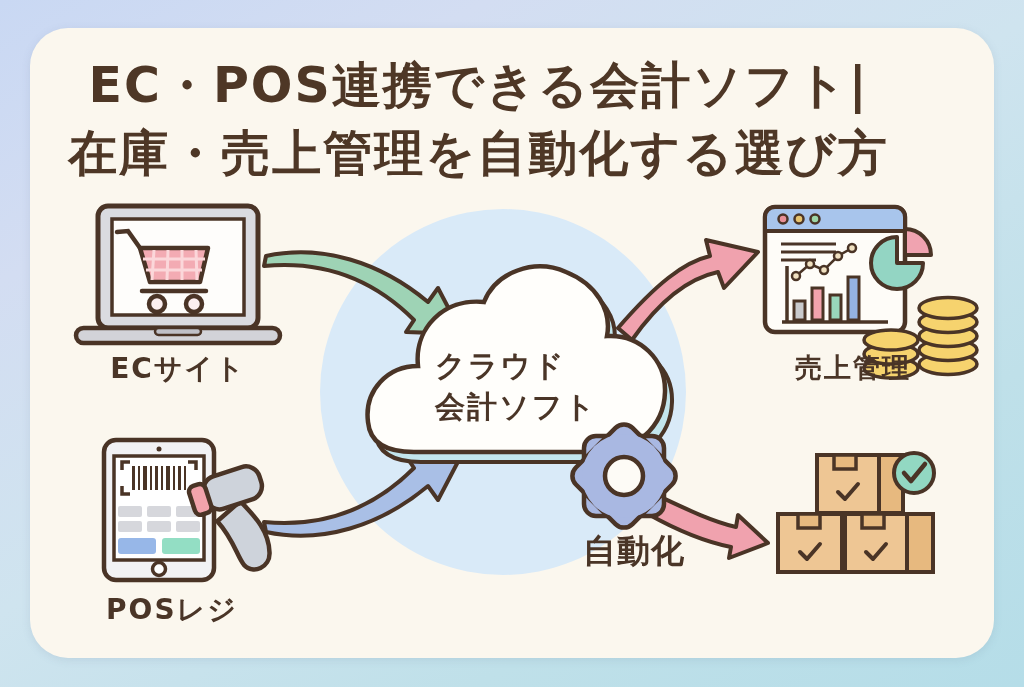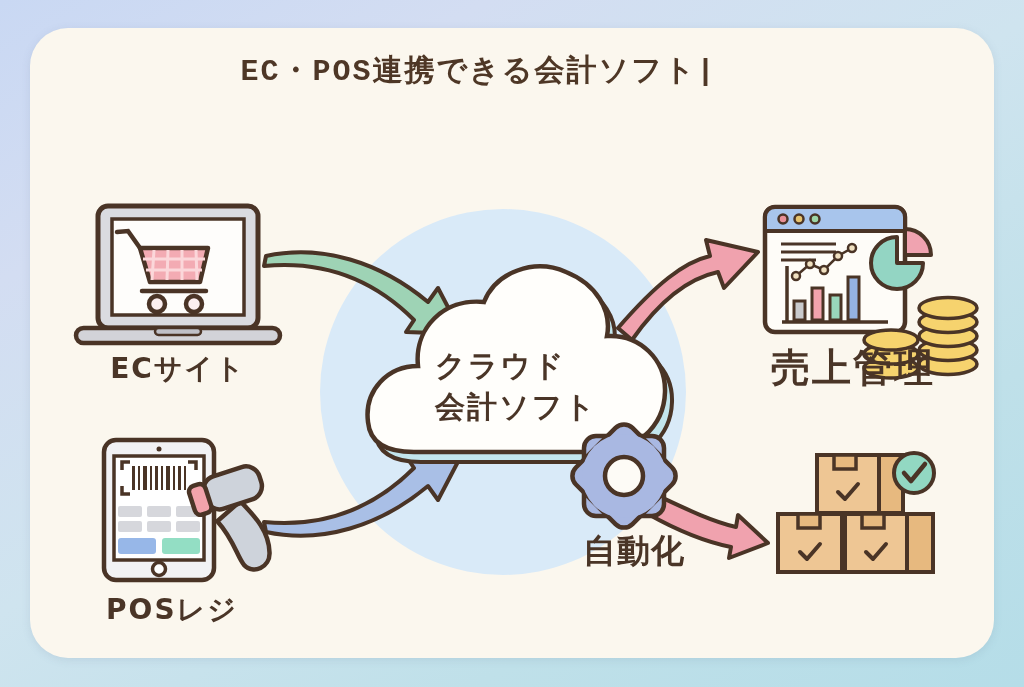--- a/index.html
+++ b/index.html
@@ -18,37 +18,36 @@
     left:30px;top:28px;width:964px;height:630px;
     background:#fbf7ee;
     border-radius:38px;
     box-shadow:0 2px 8px rgba(100,120,150,.15);
   }
   svg.art{position:absolute;left:0;top:0;}
   .title{
     position:absolute;
     left:0;top:52px;width:957px;
     text-align:center;
-    font-size:30px;
+    font-size:49px;
     font-weight:bold;
     letter-spacing:2px;
     line-height:1.38;
     color:#4e3726;
-    font-family:Liberation Mono, monospace;
   }
   .label{
     position:absolute;
     transform:translate(-50%,-50%);
     font-weight:bold;
     color:#4a3527;
     white-space:nowrap;
     text-align:left;
   }
   .label-ec,.label-pos{font-size:28px;letter-spacing:2px;}
-  .label-sales,.label-inv{font-size:39px;letter-spacing:2px;}
+  .label-sales,.label-inv{font-size:27px;letter-spacing:2px;}
   .label-auto{font-size:33px;letter-spacing:1px;}
   .label-cloud{font-size:30px;line-height:1.35;letter-spacing:2px;}
 </style>
 </head>
 <body>
 
 <div class="stage">
   <div class="card"></div>
 
   <svg class="art" width="1024" height="687" viewBox="0 0 1024 687">
@@ -187,20 +186,21 @@
       </g>
       <g>
         <circle cx="914" cy="473" r="20" fill="#92d8c2" stroke="#4a3426" stroke-width="4"></circle>
         <polyline points="904,473 911,481 925,464" fill="none" stroke="#4a3426" stroke-width="4.5" stroke-linecap="round" stroke-linejoin="round"></polyline>
       </g>
     </g>
   </svg>
 
   <div class="title">
     <div>EC・POS連携できる会計ソフト|</div>
+    <div>在庫・売上管理を自動化する選び方</div>
   </div>
 
   <div class="label label-ec" style="left:178px;top:369px;">ECサイト</div>
 
   <div class="label label-pos" style="left:172px;top:610px;">POSレジ</div>
 
   <div class="label label-cloud" style="left:516px;top:386px;">
     <div>クラウド</div>
     <div>会計ソフト</div>
   </div>

